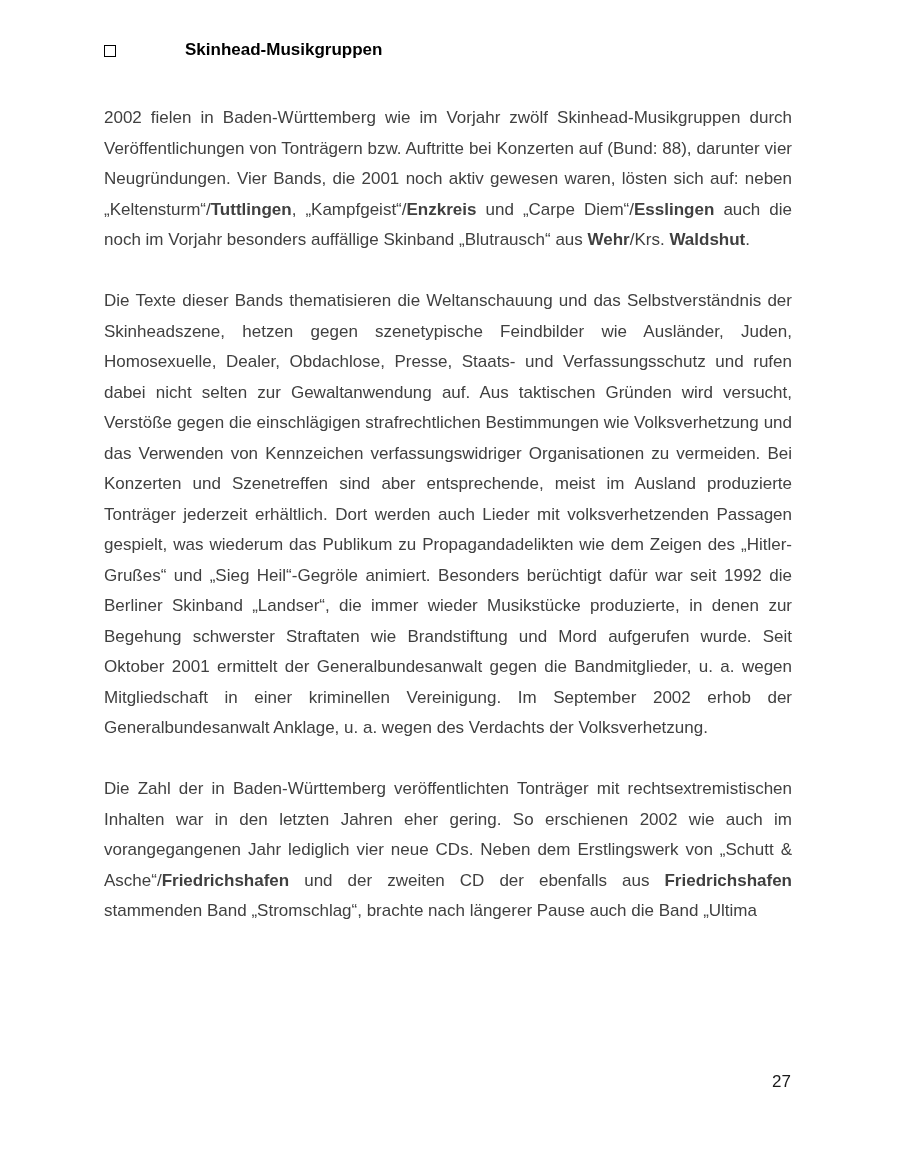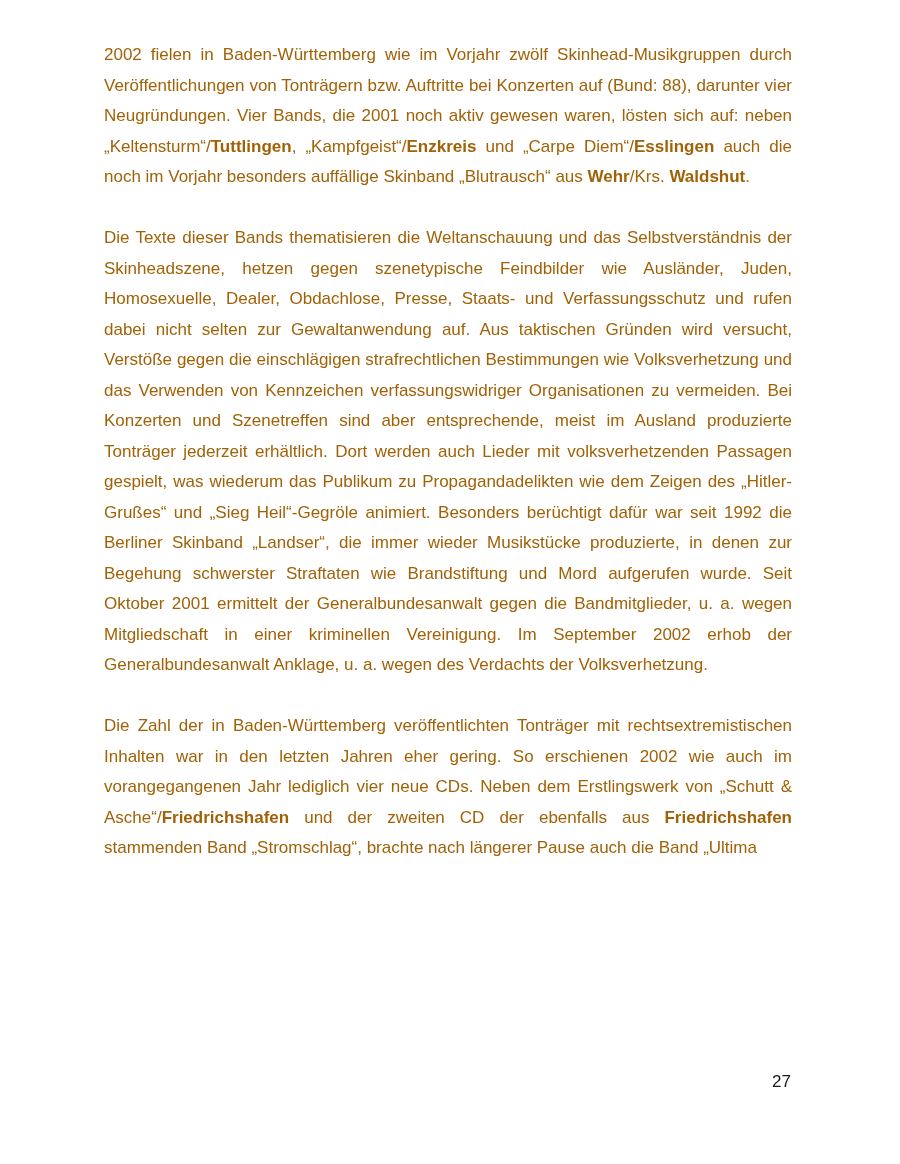--- a/index.html
+++ b/index.html
@@ -45,39 +45,45 @@
     line-height: 20px;
     margin: 0;
     color: #000000;
   }
   .para {
     font-size: 17px;
     line-height: 30.5px;
     text-align: justify;
     hyphens: manual;
     margin: 0 0 30.5px 0;
-    color: #a16207;
+    color: #404040;
   }
   .para .bold {
     font-weight: bold;
   }
   .page-number {
     position: absolute;
     right: 109px;
     top: 1072px;
     font-size: 17px;
     color: #1a1a1a;
   }
 </style>
 </head>
 <body>
 
 <div class="page">
   <div class="content">
 
+    <div class="heading-row">
+      <span class="bullet-cell">
+        <span class="square-bullet"></span>
+      </span>
+      <h1 class="heading">Skinhead-Musikgruppen</h1>
+    </div>
 
     <div>
         <p class="para"><span class="run">2002 fielen in Baden-Württemberg wie im Vorjahr zwölf Skinhead-Musikgruppen durch Veröffentlichungen von Tonträgern bzw. Auftritte bei Konzerten auf (Bund: 88), darunter vier Neugründungen. Vier Bands, die 2001 noch aktiv gewesen waren, lösten sich auf: neben „Keltensturm“/</span><span class="run bold">Tuttlingen</span><span class="run">, „Kampfgeist“/</span><span class="run bold">Enzkreis</span><span class="run"> und „Carpe Diem“/</span><span class="run bold">Esslingen</span><span class="run"> auch die noch im Vorjahr besonders auffällige Skinband „Blutrausch“ aus </span><span class="run bold">Wehr</span><span class="run">/Krs. </span><span class="run bold">Waldshut</span><span class="run">.</span></p>
         <p class="para"><span class="run">Die Texte dieser Bands thematisieren die Weltanschauung und das Selbstverständnis der Skinheadszene, hetzen gegen szenetypische Feindbilder wie Ausländer, Juden, Homosexuelle, Dealer, Obdachlose, Presse, Staats- und Verfassungsschutz und rufen dabei nicht selten zur Gewaltanwendung auf. Aus taktischen Gründen wird versucht, Verstöße gegen die einschlägigen strafrechtlichen Bestimmungen wie Volksverhetzung und das Verwenden von Kennzeichen verfassungswidriger Organisationen zu vermei­den. Bei Konzerten und Szenetreffen sind aber entsprechende, meist im Ausland pro­duzierte Tonträger jederzeit erhältlich. Dort werden auch Lieder mit volksverhetzenden Passagen gespielt, was wiederum das Publikum zu Propagandadelikten wie dem Zei­gen des „Hitler-Grußes“ und „Sieg Heil“-Gegröle animiert. Besonders berüchtigt dafür war seit 1992 die Berliner Skinband „Landser“, die immer wieder Musikstücke produ­zierte, in denen zur Begehung schwerster Straftaten wie Brandstiftung und Mord aufge­rufen wurde. Seit Oktober 2001 ermittelt der Generalbundesanwalt gegen die Bandmit­glieder, u. a. wegen Mitgliedschaft in einer kriminellen Vereinigung. Im September 2002 erhob der Generalbundesanwalt Anklage, u. a. wegen des Verdachts der Volksverhet­zung.</span></p>
         <p class="para"><span class="run">Die Zahl der in Baden-Württemberg veröffentlichten Tonträger mit rechtsextremisti­schen Inhalten war in den letzten Jahren eher gering. So erschienen 2002 wie auch im vorangegangenen Jahr lediglich vier neue CDs. Neben dem Erstlingswerk von „Schutt &amp; Asche“/</span><span class="run bold">Friedrichshafen</span><span class="run"> und der zweiten CD der ebenfalls aus </span><span class="run bold">Friedrichshafen</span><span class="run"> stammenden Band „Stromschlag“, brachte nach längerer Pause auch die Band „Ultima</span></p>
       </div>
 
   </div>
 
   <div class="page-number">27</div>

